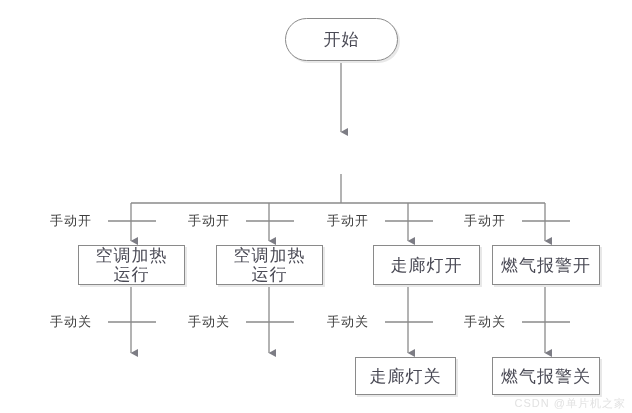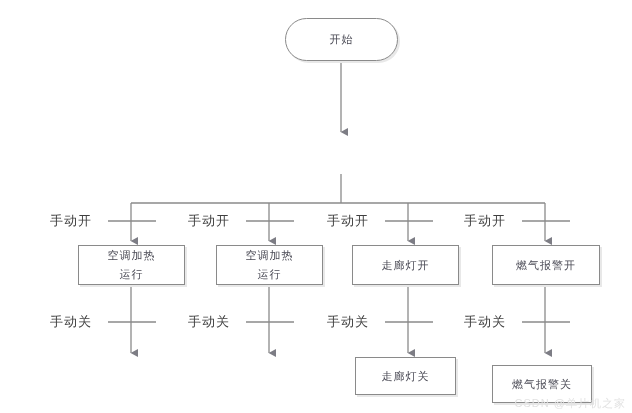--- a/index.html
+++ b/index.html
@@ -27,21 +27,21 @@
   .node {
     position: absolute;
     box-sizing: border-box;
     background: #ffffff;
     border: 1px solid #8a8a8a;
     color: #4a4a55;
     display: flex;
     align-items: center;
     justify-content: center;
     text-align: center;
-    font-size: 11px;
+    font-size: 17px;
     line-height: 19px;
     letter-spacing: 1px;
     box-shadow: 2px 2px 0 0 #e8e8e8;
     white-space: pre-line;
   }
   .node.rounded {
     border-radius: 22px;
   }
   .edge-label {
     position: absolute;
@@ -103,25 +103,25 @@
     </g>
   </svg>
 
   <div class="node rounded" style="left:285px; top:18px; width:113px; height:43px;">开始</div>
 
 
   <div class="node" style="left:78px; top:245px; width:107px; height:40px;">空调加热
 运行</div>
   <div class="node" style="left:216px; top:245px; width:107px; height:40px;">空调加热
 运行</div>
-  <div class="node" style="left:352px; top:245px; width:107px; height:40px;">走廊灯开</div>
+  <div class="node" style="left:373px; top:245px; width:107px; height:40px;">走廊灯开</div>
   <div class="node" style="left:492px; top:245px; width:108px; height:40px;">燃气报警开</div>
 
   <div class="node" style="left:355px; top:357px; width:101px; height:38px;">走廊灯关</div>
-  <div class="node" style="left:492px; top:357px; width:100px; height:38px;margin-top:8px;">燃气报警关</div>
+  <div class="node" style="left:492px; top:357px; width:108px; height:38px;">燃气报警关</div>
 
   <div class="edge-label" style="left:50px; top:214px;">手动开</div>
   <div class="edge-label" style="left:188px; top:214px;">手动开</div>
   <div class="edge-label" style="left:327px; top:214px;">手动开</div>
   <div class="edge-label" style="left:464px; top:214px;">手动开</div>
 
   <div class="edge-label" style="left:50px; top:315px;">手动关</div>
   <div class="edge-label" style="left:188px; top:315px;">手动关</div>
   <div class="edge-label" style="left:327px; top:315px;">手动关</div>
   <div class="edge-label" style="left:464px; top:315px;">手动关</div>

